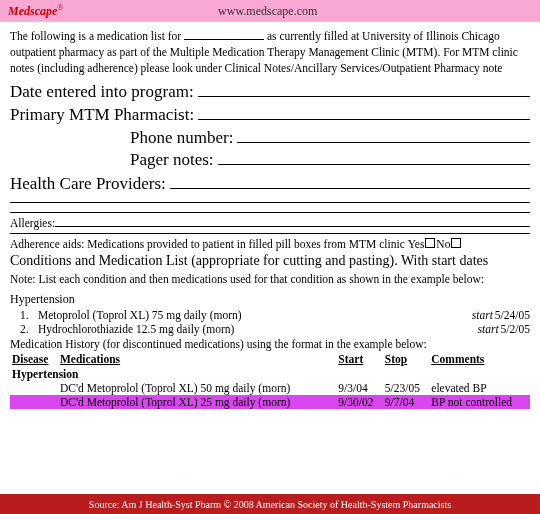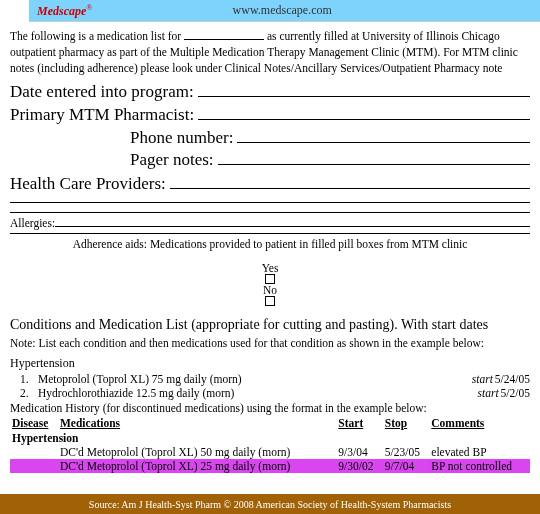--- a/index.html
+++ b/index.html
@@ -7,28 +7,27 @@
       width: 540px;
       height: 514px;
       font-family: Times New Roman, Times, serif;
       font-size: 12px;
       background: #fff;
       overflow: hidden;
     }
 
     
     #header {
-      background: #7dd3fc;
+      background: #f9a8d4;
       border-bottom: 1px solid #ccc;
       display: flex;
-      align-items: center;
+      align-items: flex-end;
       justify-content: space-between;
       padding: 2px 8px;
       height: 22px;
-      margin-left: 29px;
     }
     #header .logo {
       font-size: 12px;
       color: #333;
     }
     #header .logo span {
       color: #cc0000;
       font-style: italic;
       font-weight: bold;
     }
@@ -98,25 +97,24 @@
       font-size: 11.5px;
     }
 
     .divider {
       border-top: 1px solid #000;
       margin: 4px 0;
     }
 
     .adherence-line {
       font-size: 11.5px;
-      margin-bottom: 11px;
-      display: flex;
-      align-items: center;
+      margin-bottom: 3px;
+      display: flex;
+      align-items: flex-start;
       flex-wrap: wrap;
-      flex-direction: column;
     }
     .checkbox {
       display: inline-block;
       width: 10px;
       height: 10px;
       border: 1px solid #000;
       margin: 0 1px;
       vertical-align: middle;
     }
 
@@ -190,21 +188,21 @@
     .history-table tr.alt-bg td {
       background: #d946ef;
     }
 
     
     #footer {
       position: absolute;
       bottom: 0;
       left: 0;
       right: 0;
-      background: #a16207;
+      background: #b91c1c;
       color: #fff;
       font-size: 10px;
       text-align: center;
       padding: 3px 6px;
       height: 20px;
       display: flex;
       align-items: center;
       justify-content: center;
     }
   </style>

